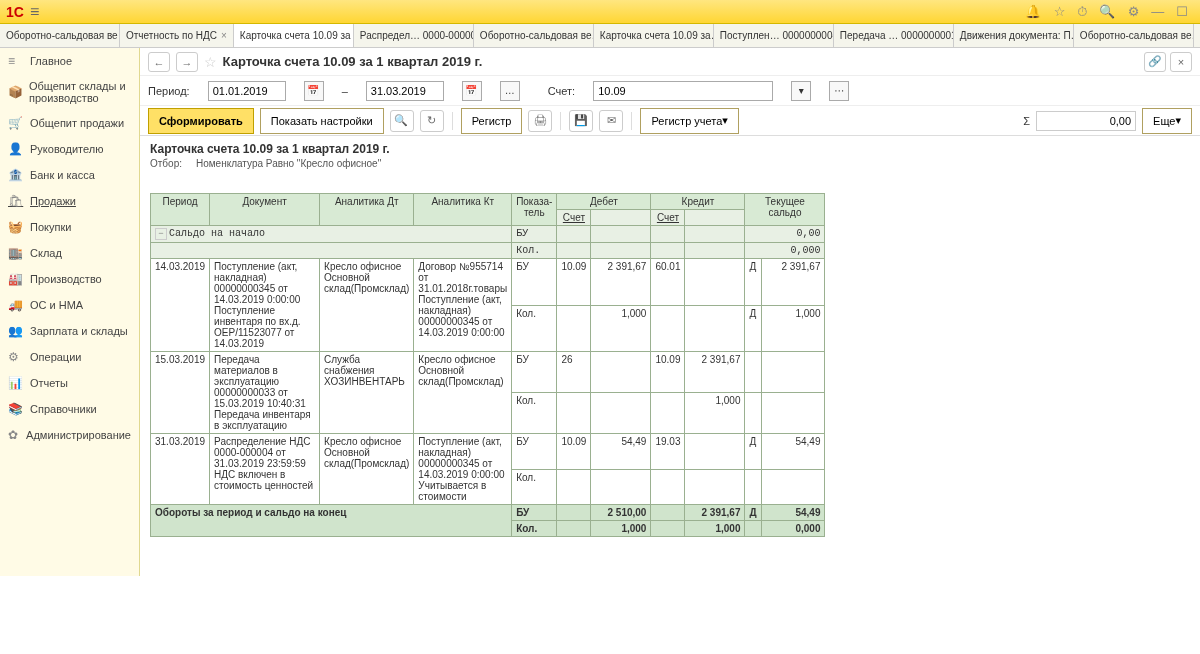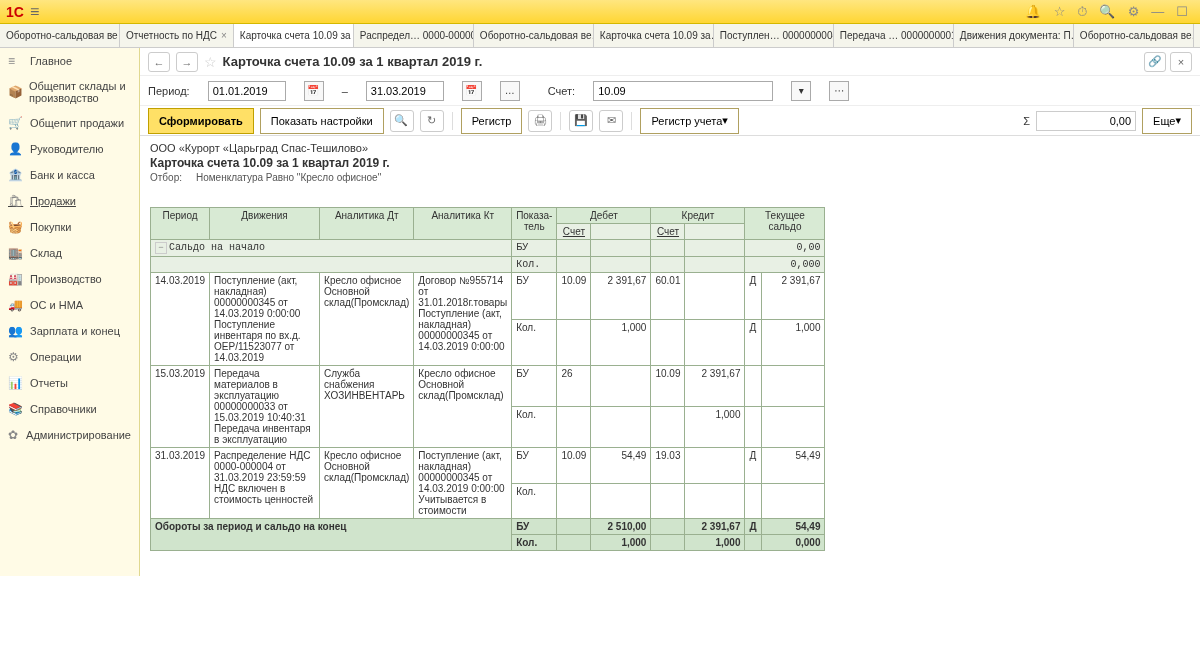--- a/index.html
+++ b/index.html
@@ -160,21 +160,21 @@
         <div class="sidebar-item">
           <span class="sicon">🏭</span>
           <span>Производство</span>
         </div>
         <div class="sidebar-item">
           <span class="sicon">🚚</span>
           <span>ОС и НМА</span>
         </div>
         <div class="sidebar-item">
           <span class="sicon">👥</span>
-          <span>Зарплата и конец</span>
+          <span>Зарплата и склады</span>
         </div>
         <div class="sidebar-item">
           <span class="sicon">⚙</span>
           <span>Операции</span>
         </div>
         <div class="sidebar-item">
           <span class="sicon">📊</span>
           <span>Отчеты</span>
         </div>
         <div class="sidebar-item">
@@ -228,32 +228,31 @@
         <div class="sep"></div>
         <button class="btn"><span>Регистр учета</span> ▾</button>
         <div class="sum-box">
           <span>Σ</span>
           <input readonly="" value="0,00" style="">
           <button class="btn"><span>Еще</span> ▾</button>
         </div>
       </div>
 
       <div class="report">
-        <div class="org-name">ООО «Курорт «Царьград Спас-Тешилово»</div>
         <div class="report-title">Карточка счета 10.09 за 1 квартал 2019 г.</div>
         <div class="filter-note">
           <span>Отбор:</span>&nbsp;&nbsp;&nbsp;&nbsp;
           <span>Номенклатура Равно "Кресло офисное"</span>
         </div>
 
         <table class="report-table">
           <thead>
             <tr>
               <th rowspan="2" style="width:55px">Период</th>
-              <th rowspan="2" style="width:110px">Движения</th>
+              <th rowspan="2" style="width:110px">Документ</th>
               <th rowspan="2" style="width:90px">Аналитика Дт</th>
               <th rowspan="2" style="width:90px">Аналитика Кт</th>
               <th rowspan="2" style="width:38px">Показа-
 тель</th>
               <th colspan="2">Дебет</th>
               <th colspan="2">Кредит</th>
               <th colspan="2" rowspan="2" style="width:80px">Текущее сальдо</th>
             </tr>
             <tr>
               <th class="th-sub" style="width:30px">Счет</th>

